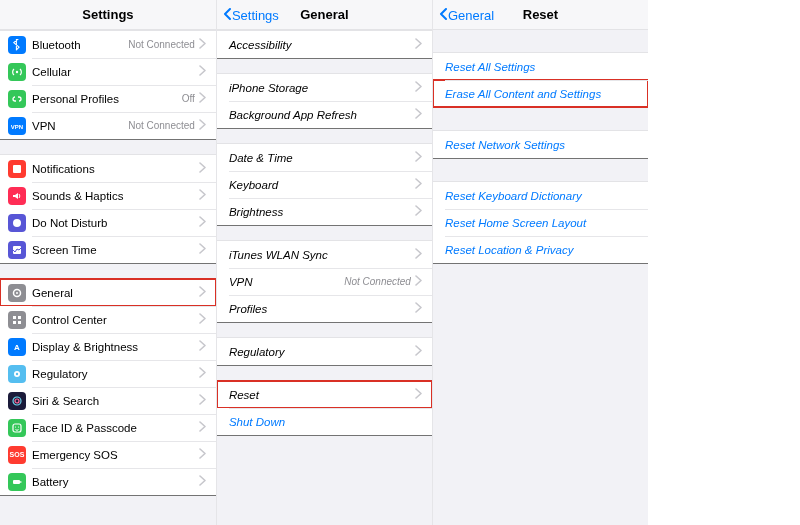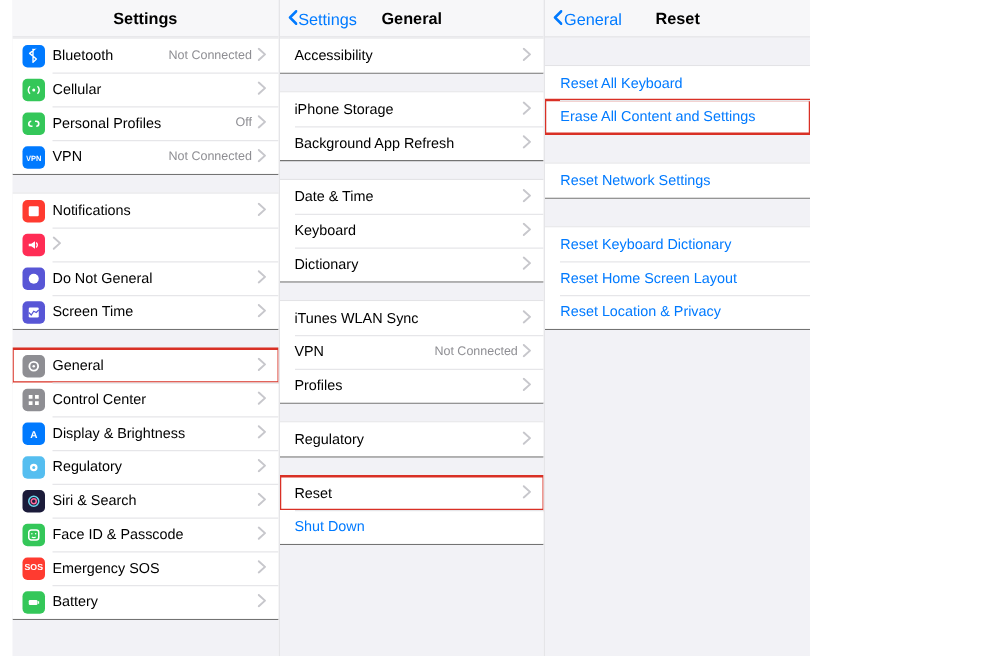--- a/index.html
+++ b/index.html
@@ -1,34 +1,34 @@
 <!DOCTYPE html>
 <html><head>
 <meta charset="utf-8">
 <style>
   * { box-sizing: border-box; margin: 0; padding: 0; }
   body { font-family: -apple-system, "Helvetica Neue", Arial, sans-serif; background: #fff; width: 800px; height: 525px; overflow: hidden; }
-  .container { display: flex; width: 648px; height: 525px; padding-left: 10px; }
+  .container { display: flex; width: 648px; height: 525px; }
   .pane { width: 266.66px; background: #f2f2f6; position: relative; overflow: hidden; display:flex; flex-direction:column; }
   .pane + .pane { border-left: 1px solid #e5e5e8; }
   .header { height: 30px; display: flex; align-items: center; justify-content: center; position: relative; background: #f7f7f9; border-bottom: 1px solid #e3e3e6; }
   .header .title { font-size: 13px; font-weight: 600; color: #000; }
   .header .back { position: absolute; left: 6px; top: 0; height: 30px; display: flex; align-items: center; color: #007aff; font-size: 13px; cursor: pointer; }
   .header .back svg { margin-right: 1px; }
   .scroll { flex: 1; overflow: hidden; }
   .group { background: #fff; border-top: 1px solid #e3e3e6; border-bottom: 1px solid #737373; margin: 0; }
   .gap { height: 14px; }
   .row { display: flex; align-items: center; height: 27px; padding-left: 32px; padding-right: 10px; position: relative; background: #fff; font-size: 11.5px; color: #000; cursor: pointer; }
   .row + .row::before { content:""; position:absolute; left:32px; right:0; top:0; height:1px; background:#e6e6e9; }
   .row .label { flex: 1; }
   .row .value { color: #8e8e93; font-size: 10px; margin-right: 4px; }
   .row .chev { color: #c7c7cc; }
   .row .icon { position: absolute; left: 8px; top: 50%; transform: translateY(-50%); width: 18px; height: 18px; border-radius: 4px; display:flex; align-items:center; justify-content:center; }
   .row .icon svg { width: 12px; height: 12px; }
-  .row.no-icon { padding-left: 12px; }
+  .row.no-icon { padding-left: 12px; font-style: italic; }
   .row.no-icon + .row.no-icon::before { left: 12px; }
   .row.link { color: #007aff; }
   .highlight { outline: 2px solid #d93025; outline-offset: -1px; }
   .pane3 .gap { height: 22px; }
 </style>
 </head>
 <body>
 
 <div class="container">
 
@@ -100,31 +100,32 @@
                 <path d="M1 1 L6 5.5 L1 10" stroke="#c7c7cc" stroke-width="1.6" fill="none" stroke-linecap="round" stroke-linejoin="round"></path>
               </svg></span>
           </div>
           <div class="row">
             <span class="icon" style="background:#ff2d55">
               <svg viewBox="0 0 12 12">
                 <path d="M2 5v2h2l3 2V3L4 5z" fill="#fff"></path>
                 <path d="M8 4a3 3 0 0 1 0 4" stroke="#fff" fill="none"></path>
               </svg>
             </span>
+            <span class="label">Sounds &amp; Haptics</span>
             <span class="chev"><svg width="7" height="11" viewBox="0 0 7 11">
                 <path d="M1 1 L6 5.5 L1 10" stroke="#c7c7cc" stroke-width="1.6" fill="none" stroke-linecap="round" stroke-linejoin="round"></path>
               </svg></span>
           </div>
           <div class="row">
             <span class="icon" style="background:#5856d6">
               <svg viewBox="0 0 12 12">
                 <path d="M6 2a4 4 0 0 0-4 4 4 4 0 0 0 8 0 4 4 0 0 0-4-4z" fill="#fff"></path>
               </svg>
             </span>
-            <span class="label">Do Not General</span>
+            <span class="label">Do Not Disturb</span>
             <span class="chev"><svg width="7" height="11" viewBox="0 0 7 11">
                 <path d="M1 1 L6 5.5 L1 10" stroke="#c7c7cc" stroke-width="1.6" fill="none" stroke-linecap="round" stroke-linejoin="round"></path>
               </svg></span>
           </div>
           <div class="row">
             <span class="icon" style="background:#5856d6">
               <svg viewBox="0 0 12 12">
                 <rect x="2" y="2" width="8" height="8" rx="1" fill="#fff"></rect>
                 <path d="M2 6l2 2 2-3 2 1 2-2" stroke="#5856d6" fill="none"></path>
               </svg>
@@ -279,21 +280,21 @@
                 <path d="M1 1 L6 5.5 L1 10" stroke="#c7c7cc" stroke-width="1.6" fill="none" stroke-linecap="round" stroke-linejoin="round"></path>
               </svg></span>
           </div>
           <div class="row no-icon">
             <span class="label">Keyboard</span>
             <span class="chev"><svg width="7" height="11" viewBox="0 0 7 11">
                 <path d="M1 1 L6 5.5 L1 10" stroke="#c7c7cc" stroke-width="1.6" fill="none" stroke-linecap="round" stroke-linejoin="round"></path>
               </svg></span>
           </div>
           <div class="row no-icon">
-            <span class="label">Dictionary</span>
+            <span class="label">Brightness</span>
             <span class="chev"><svg width="7" height="11" viewBox="0 0 7 11">
                 <path d="M1 1 L6 5.5 L1 10" stroke="#c7c7cc" stroke-width="1.6" fill="none" stroke-linecap="round" stroke-linejoin="round"></path>
               </svg></span>
           </div>
         </div>
       <div class="gap"></div>
       <div class="group" id="p2g4">
           <div class="row no-icon">
             <span class="label">iTunes WLAN Sync</span>
             <span class="chev"><svg width="7" height="11" viewBox="0 0 7 11">
@@ -345,21 +346,21 @@
               <path d="M7 1 L2 6 L7 11" stroke="#007aff" stroke-width="2" fill="none" stroke-linecap="round" stroke-linejoin="round"></path>
             </svg></span>
         <span>General</span>
       </div>
       <div class="title">Reset</div>
     </div>
     <div class="scroll">
       <div class="gap"></div>
       <div class="group" id="p3g1">
           <div class="row no-icon link">
-            <span class="label">Reset All Keyboard</span>
+            <span class="label">Reset All Settings</span>
           </div>
           <div class="row no-icon link highlight">
             <span class="label">Erase All Content and Settings</span>
           </div>
         </div>
       <div class="gap"></div>
       <div class="group" id="p3g2">
           <div class="row no-icon link">
             <span class="label">Reset Network Settings</span>
           </div>

